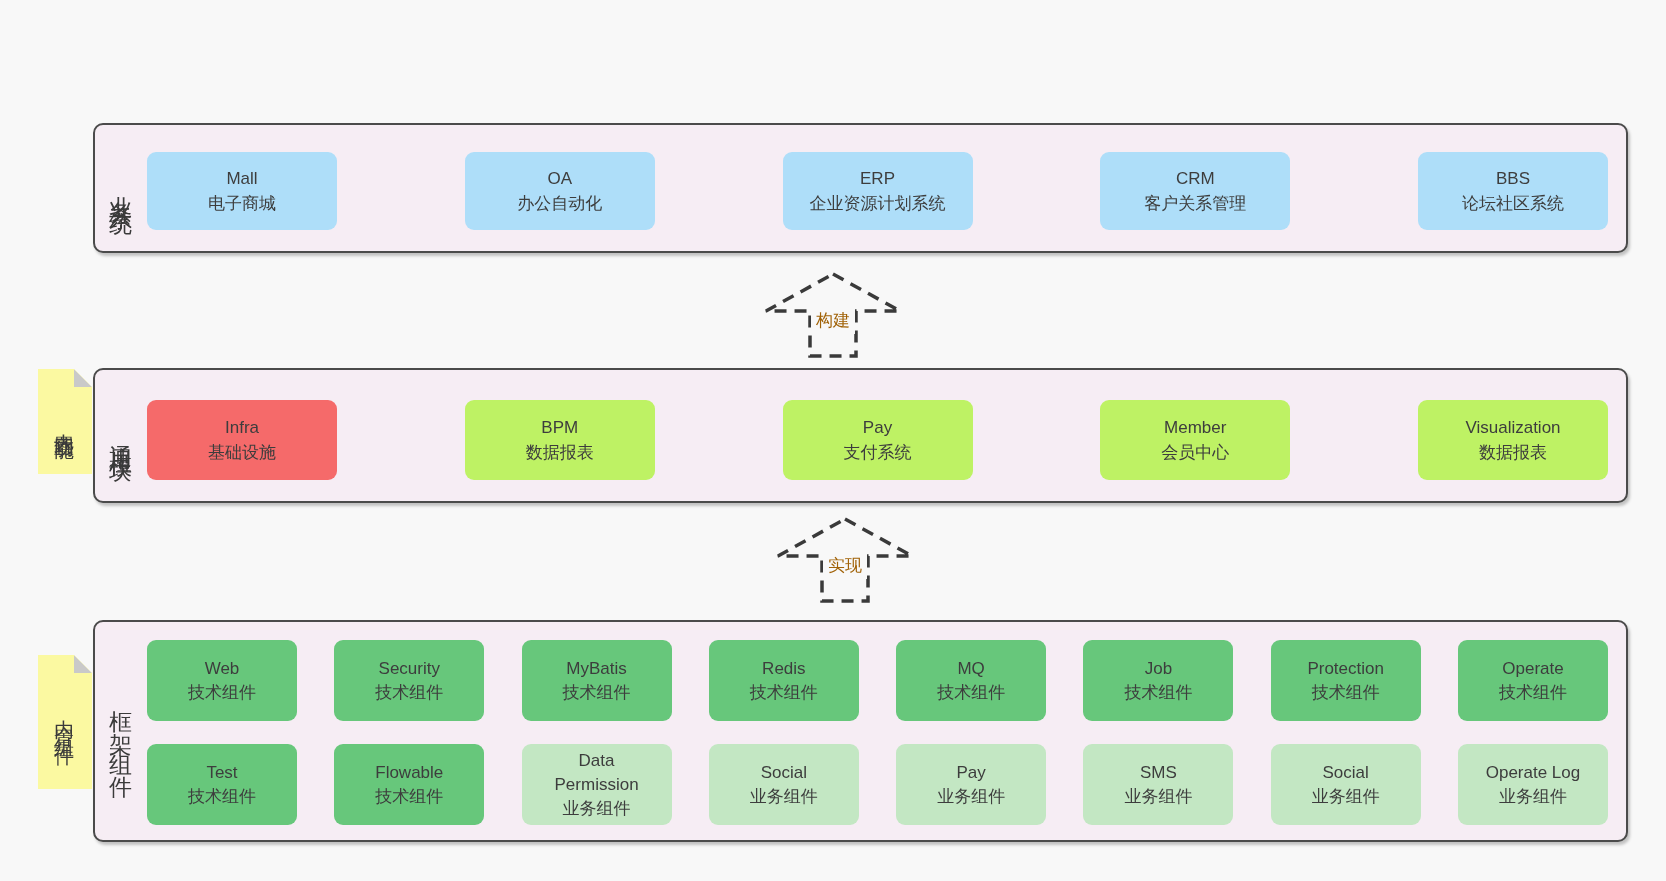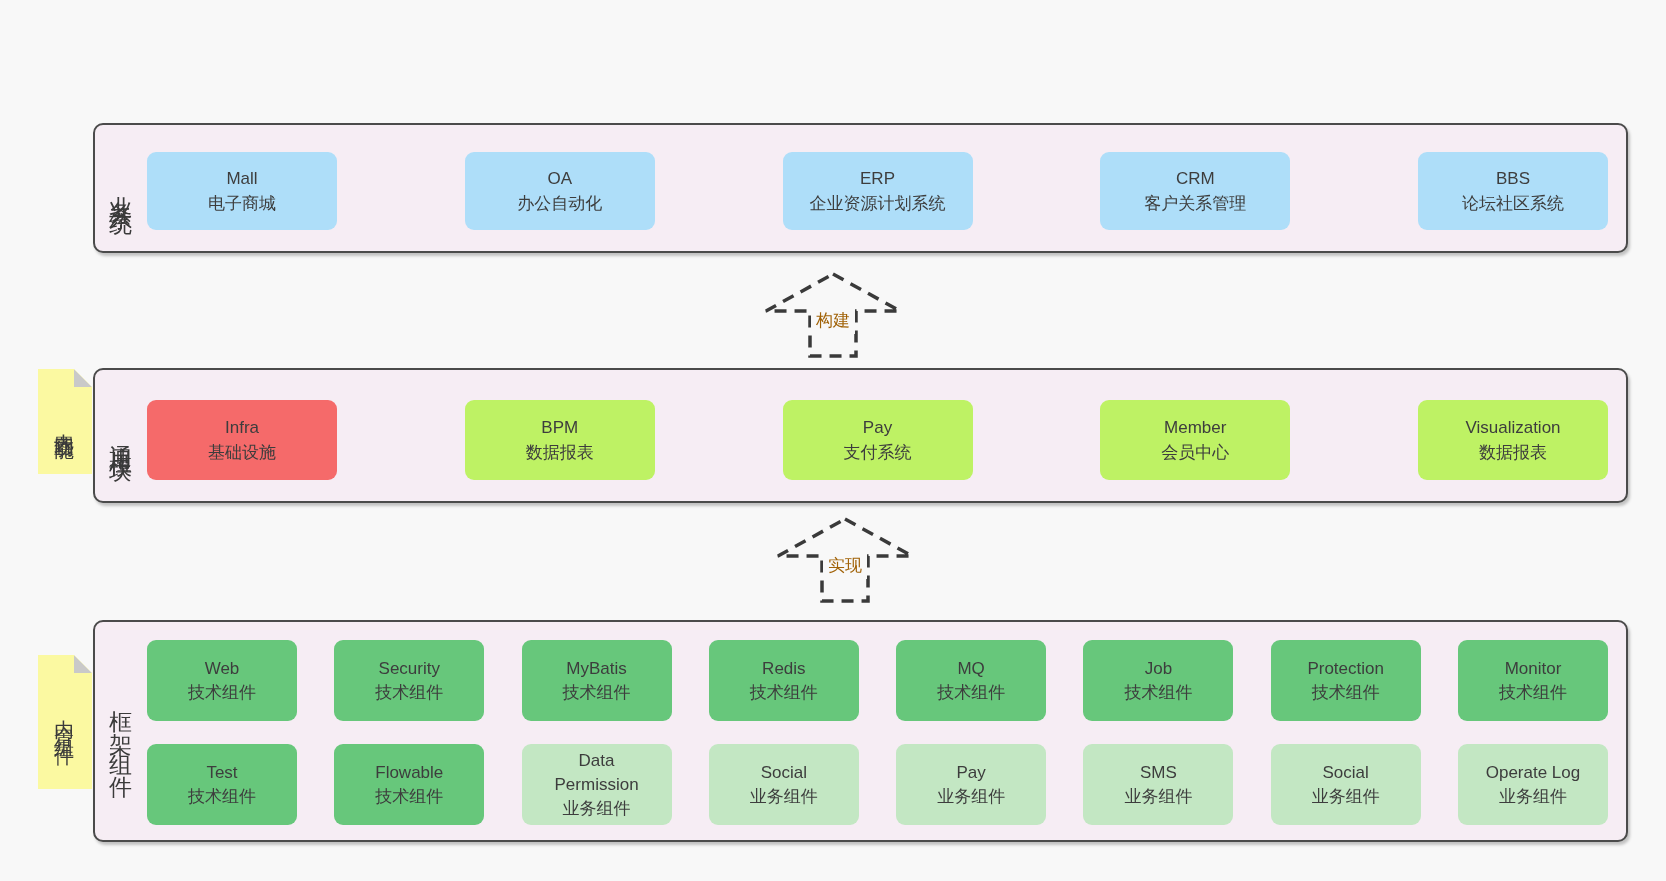--- a/index.html
+++ b/index.html
@@ -183,21 +183,21 @@
         </div>
         <div class="box green w150">
           <div class="en">Job</div>
           <div class="zh">技术组件</div>
         </div>
         <div class="box green w150">
           <div class="en">Protection</div>
           <div class="zh">技术组件</div>
         </div>
         <div class="box green w150">
-          <div class="en">Monitor</div>
+          <div class="en">Operate</div>
           <div class="zh">技术组件</div>
         </div>
       </div>
       <div class="boxes">
         <div class="box green w150">
           <div class="en">Test</div>
           <div class="zh">技术组件</div>
         </div>
         <div class="box green w150">
           <div class="en">Flowable</div>

